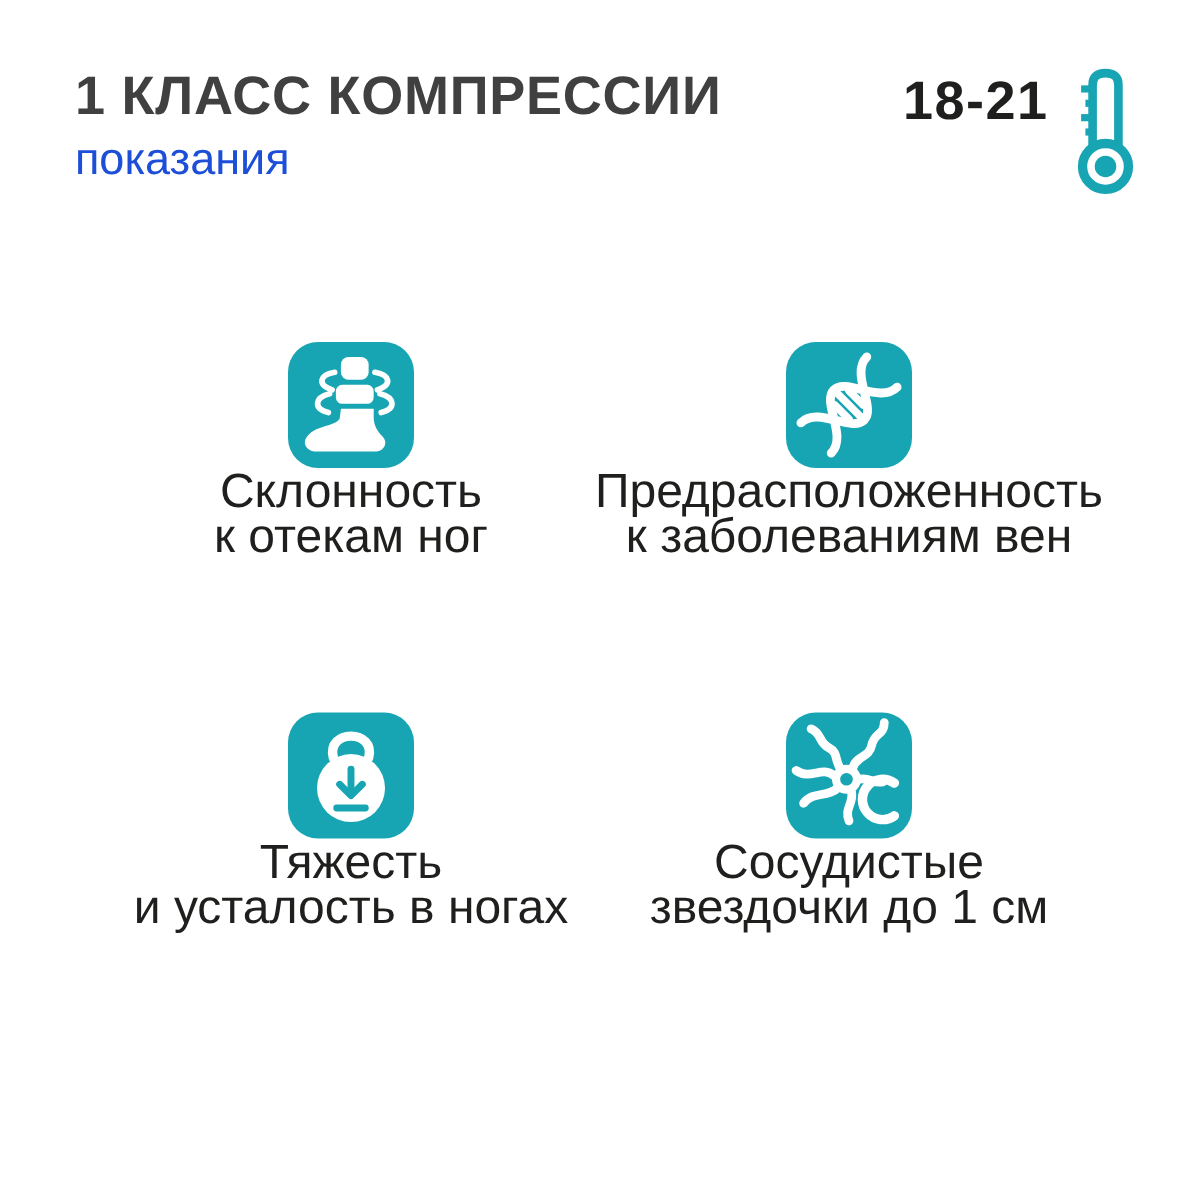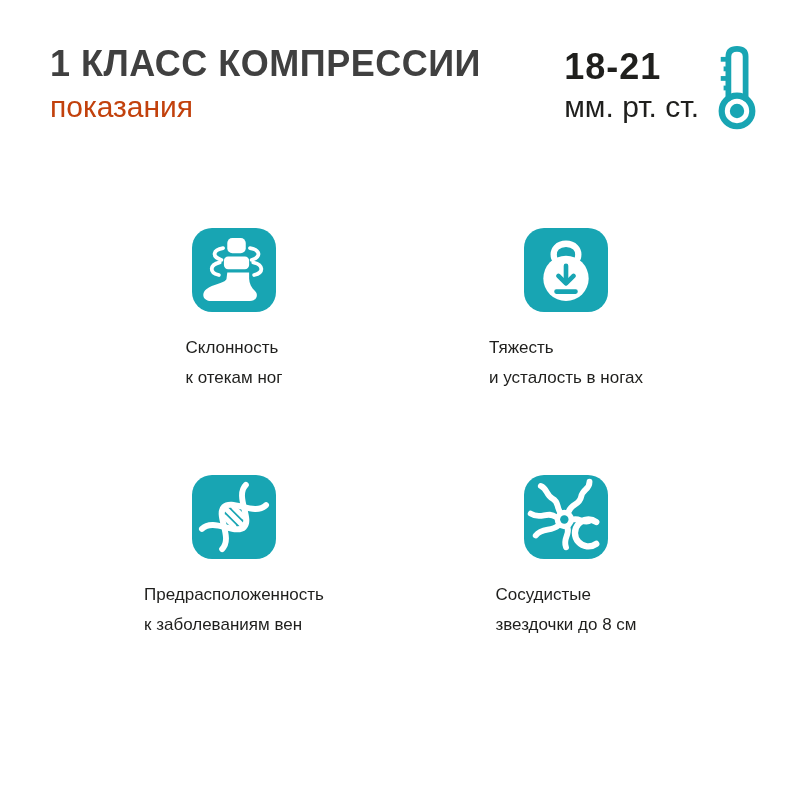--- a/index.html
+++ b/index.html
@@ -27,21 +27,21 @@
     font-weight: 700;
     line-height: 40px;
     letter-spacing: 0.5px;
     color: #404040;
   }
   .subtitle {
     font-size: 30px;
     font-weight: 400;
     line-height: 34px;
     margin-top: 6px;
-    color: #c2410c;
+    color: #1d4ed8;
   }
   .header-right {
     position: absolute;
     right: 40px;
     top: 44px;
     display: flex;
     align-items: flex-start;
     gap: 15px;
   }
   .pressure-stack {
@@ -85,41 +85,41 @@
     height: 84px;
     border-radius: 20px;
     background: var(--accent, #18a5b3);
     display: flex;
     align-items: center;
     justify-content: center;
     flex: 0 0 auto;
   }
   .tile svg { display: block; }
   .card-label {
-    margin-top: 21px;
-    font-size: 17px;
+    margin-top: 0;
+    font-size: 32px;
     line-height: 30px;
     font-weight: 500;
+    text-align: center;
     white-space: pre-line;
     color: #1f1f1d;
   }
 </style>
 </head>
 <body style="background: rgb(255, 255, 255); color: rgb(31, 31, 29);">
 
 <header>
   <div class="header-left">
     <div class="title">1 КЛАСС КОМПРЕССИИ</div>
     <div class="subtitle">показания</div>
   </div>
 
   <div class="header-right">
     <div class="pressure-stack">
       <div class="pressure-value">18-21</div>
-      <div class="pressure-unit">мм. рт. ст.</div>
     </div>
     <svg class="thermo-svg" width="46" height="88" viewBox="0 0 48 92" fill="none" aria-hidden="true">
       <path d="M15,57 L15,13 Q15,5 24,5 Q33,5 33,13 L33,57" stroke="currentColor" stroke-width="6" fill="none" stroke-linecap="round"></path>
       <line x1="7" y1="16" x2="15" y2="16" stroke="currentColor" stroke-width="5"></line>
       <line x1="10" y1="26" x2="15" y2="26" stroke="currentColor" stroke-width="5"></line>
       <line x1="7" y1="36" x2="15" y2="36" stroke="currentColor" stroke-width="5"></line>
       <line x1="10" y1="46" x2="15" y2="46" stroke="currentColor" stroke-width="5"></line>
       <circle cx="24" cy="70" r="16" stroke="currentColor" stroke-width="6.5" fill="none"></circle>
       <circle cx="24" cy="70" r="7.5" fill="currentColor"></circle>
     </svg>
@@ -140,60 +140,60 @@
         <path d="M73,41 C85,44 86,53 74,56" stroke="#ffffff" stroke-width="4.5" fill="none" stroke-linecap="round"></path>
       </svg>
     </div>
     <div class="card-label">Склонность
 к отекам ног</div>
   </section>
 
   <section class="card">
     <div class="tile">
       <svg width="84" height="84" viewBox="0 0 100 100" aria-hidden="true">
-        <path d="M36,36 C30,13 70,13 64,36" stroke="#ffffff" stroke-width="7.5" fill="none" stroke-linecap="round"></path>
-        <circle cx="50" cy="60" r="27" fill="#ffffff"></circle>
-        <line x1="50" y1="45" x2="50" y2="64" stroke="var(--accent)" stroke-width="5.5" stroke-linecap="round"></line>
-        <path d="M41,57 L50,66 L59,57" stroke="var(--accent)" stroke-width="5.5" fill="none" stroke-linecap="round" stroke-linejoin="round"></path>
-        <rect x="36" y="73" width="28" height="5.5" rx="2.5" fill="var(--accent)"></rect>
-      </svg>
-    </div>
-    <div class="card-label">Тяжесть
-и усталость в ногах</div>
-  </section>
-
-  <section class="card">
-    <div class="tile">
-      <svg width="84" height="84" viewBox="0 0 100 100" aria-hidden="true">
         <g transform="rotate(-45 50 50)" stroke="#ffffff" fill="none" stroke-linecap="round">
           <path d="M13,33 C32,33 36,67 50,67 C64,67 68,33 87,33" stroke-width="7"></path>
           <path d="M13,67 C32,67 36,33 50,33 C64,33 68,67 87,67" stroke-width="7"></path>
           <line x1="42" y1="42" x2="42" y2="58" stroke-width="6"></line>
           <line x1="50" y1="37" x2="50" y2="63" stroke-width="6"></line>
           <line x1="58" y1="42" x2="58" y2="58" stroke-width="6"></line>
         </g>
       </svg>
     </div>
     <div class="card-label">Предрасположенность
 к заболеваниям вен</div>
+  </section>
+
+  <section class="card">
+    <div class="tile">
+      <svg width="84" height="84" viewBox="0 0 100 100" aria-hidden="true">
+        <path d="M36,36 C30,13 70,13 64,36" stroke="#ffffff" stroke-width="7.5" fill="none" stroke-linecap="round"></path>
+        <circle cx="50" cy="60" r="27" fill="#ffffff"></circle>
+        <line x1="50" y1="45" x2="50" y2="64" stroke="var(--accent)" stroke-width="5.5" stroke-linecap="round"></line>
+        <path d="M41,57 L50,66 L59,57" stroke="var(--accent)" stroke-width="5.5" fill="none" stroke-linecap="round" stroke-linejoin="round"></path>
+        <rect x="36" y="73" width="28" height="5.5" rx="2.5" fill="var(--accent)"></rect>
+      </svg>
+    </div>
+    <div class="card-label">Тяжесть
+и усталость в ногах</div>
   </section>
 
   <section class="card">
     <div class="tile">
       <svg width="84" height="84" viewBox="0 0 100 100" aria-hidden="true">
         <g stroke="#ffffff" stroke-width="7" fill="none" stroke-linecap="round">
           <path d="M44,46 C38,38 42,32 34,28 C26,24 28,16 20,13"></path>
           <path d="M53,44 C56,34 66,36 68,26 C70,16 78,18 78,8"></path>
           <path d="M38,50 C28,42 20,54 8,46"></path>
           <path d="M41,60 C32,68 22,62 14,72"></path>
           <path d="M52,63 C54,72 46,76 50,86"></path>
           <path d="M58,53 C66,51 70,57 77,55"></path>
           <path d="M86,56 A16,16 0 1 0 86,82" stroke-width="7.5"></path>
         </g>
         <circle cx="48" cy="53" r="11.5" fill="#ffffff"></circle>
         <circle cx="48" cy="53" r="5" fill="var(--accent)"></circle>
       </svg>
     </div>
     <div class="card-label">Сосудистые
-звездочки до 8 см</div>
+звездочки до 1 см</div>
   </section>
 
 </main>
 
 </body></html>

